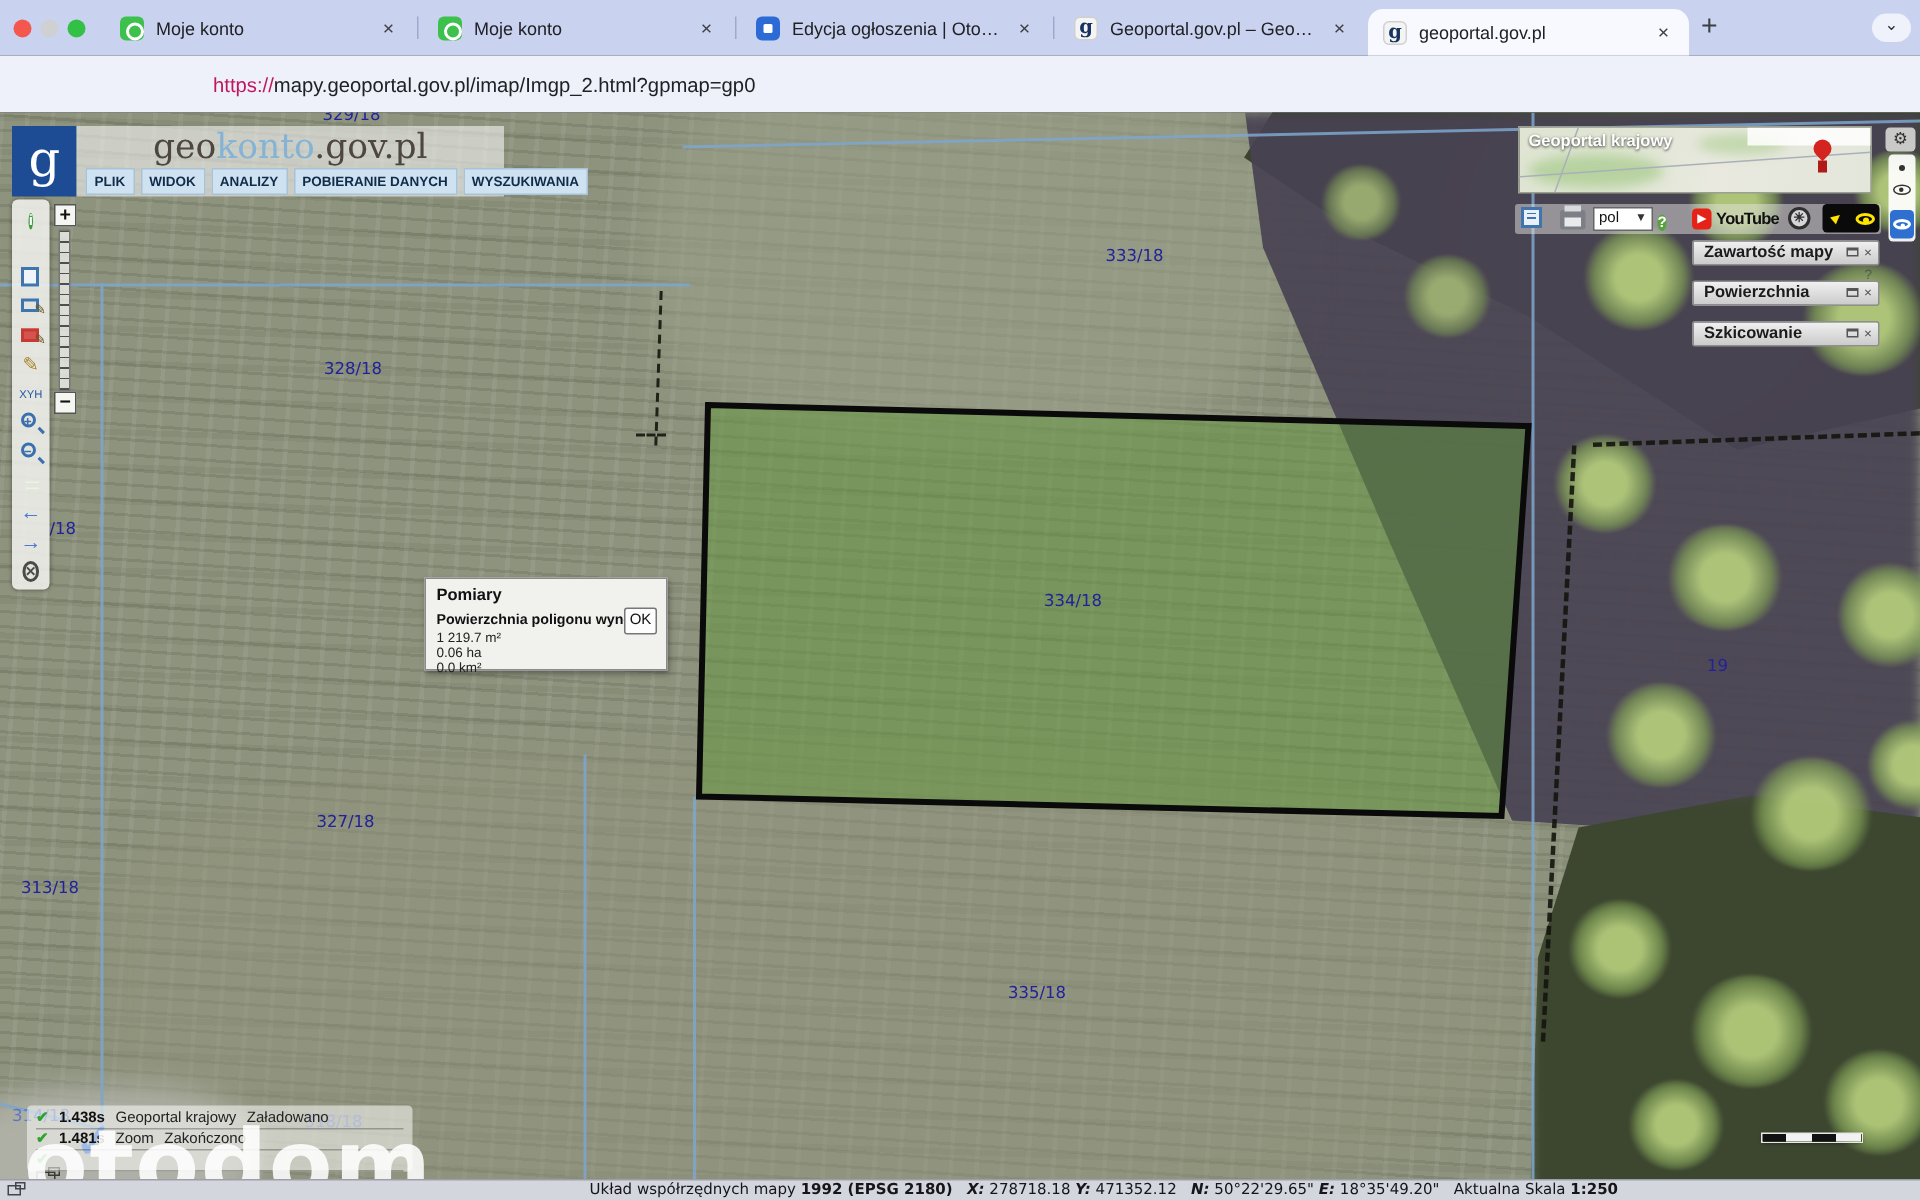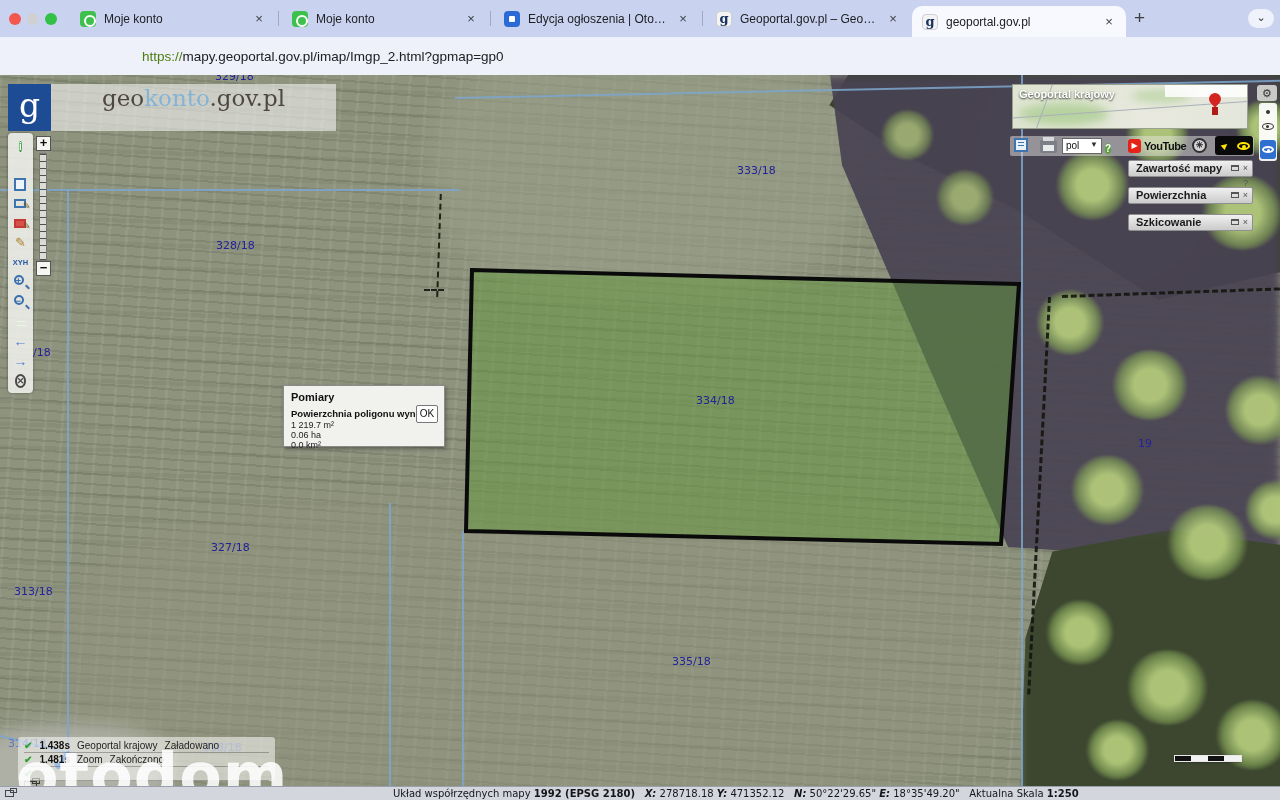--- a/index.html
+++ b/index.html
@@ -29,21 +29,21 @@
 
   #toolbar { position:absolute; left:0; top:37px; width:1280px; height:38px; background:#eef1fa; }
   .navic { position:absolute; top:48px; font-size:16px; color:#8e939b; }
   .navic.dark { color:#4a4d52; }
   #tuneic { position:absolute; left:118px; top:51px; width:14px; height:11px; }
   #tuneic i { position:absolute; left:0; width:14px; height:2px; background:#4a4d52; border-radius:1px; }
   #tuneic i:nth-child(1){ top:1px; } #tuneic i:nth-child(2){ top:7px; }
   #tuneic i::after { content:""; position:absolute; top:-2px; width:5px; height:5px; border-radius:50%; background:#4a4d52; }
   #tuneic i:nth-child(1)::after { right:1px; } #tuneic i:nth-child(2)::after { left:1px; }
   #url { position:absolute; left:142px; top:0; height:38px; line-height:39px; font-size:13.5px; color:#202124; }
-  #url .scheme { color:#4d7c0f; }
+  #url .scheme { color:#be185d; }
   #installic { position:absolute; left:1066px; top:50px; width:17px; height:13px; border:2px solid #4a4d52; border-radius:2px; }
   #installic::after { content:"↓"; position:absolute; left:3px; top:-3px; font-size:9px; color:#4a4d52; font-weight:bold; }
   #glassic { position:absolute; left:1100px; top:49px; width:10px; height:10px; border:2px solid #4a4d52; border-radius:50%; }
   #glassic::after { content:""; position:absolute; left:8px; top:8px; width:5px; height:2px; background:#4a4d52; transform:rotate(45deg); }
   #starric { position:absolute; left:1128px; top:46px; font-size:17px; color:#4a4d52; }
   #puzzic { position:absolute; left:1172px; top:51px; width:13px; height:11px; border:2px solid #4a4d52; border-radius:2px; }
   #puzzic::after { content:""; position:absolute; left:2px; top:-5px; width:5px; height:5px; border:2px solid #4a4d52; border-radius:50%; background:#eef1fa; }
   #tooldiv { position:absolute; left:1204px; top:47px; width:1px; height:19px; background:#c7cbd6; }
   #avatar { position:absolute; left:1216px; top:44px; width:25px; height:25px; border-radius:50%;
       background:radial-gradient(circle at 50% 35%, #d9b184 0 30%, #7a5438 62%, #3a2a20 100%); }
@@ -94,21 +94,21 @@
      border-radius:4px; box-shadow:0 0 3px rgba(0,0,0,.4); z-index:20; display:flex; flex-direction:column;
      align-items:center; justify-content:space-around; padding:3px 0; }
   .ti { width:16px; height:16px; position:relative; font-size:12px; line-height:16px; text-align:center; }
   .circ { border-radius:50%; width:15px; height:15px; margin:0 auto; color:#fff; font-size:10px; line-height:15px; font-weight:bold; }
   .ti .rect { position:absolute; left:1px; top:3px; width:12px; height:9px; border:2px solid #3f74ae; }
   .ti .rect.red { border-color:#c43a35; background:#d8524d; }
   .ti .pen { position:absolute; right:-2px; bottom:-2px; font-size:9px; color:#6b5520; }
   .mag { position:absolute; left:1px; top:1px; width:10px; height:10px; border:2px solid #3a6fb0; border-radius:50%;
      font-size:9px; line-height:9px; color:#3a6fb0; font-weight:bold; text-align:center; }
   .mag::after { content:""; position:absolute; left:9px; top:9px; width:5px; height:2px; background:#3a6fb0; transform:rotate(45deg); }
-  .xyh { color:#2757a8; font-size:7.5px; font-weight:bold; line-height:16px; }
+  .xyh { color:#2757a8; font-size:7.5px; font-weight:normal; line-height:16px; }
   .arr { color:#4a7ad2; font-size:14px; font-weight:bold; line-height:16px; }
   .globe { width:15px; height:15px; border-radius:50%; margin:0 auto;
      background:radial-gradient(circle at 35% 35%, #7fc06a 0 40%, #2f7a3a 75%, #1d5a2a 100%); }
   .globe::after { content:""; position:absolute; left:4px; top:7px; width:9px; height:3px; border-top:1px solid #e8f5e0; border-bottom:1px solid #e8f5e0; }
   .cx { width:15px; height:15px; border:2px solid #4a4a4a; border-radius:50%; margin:0 auto; color:#4a4a4a;
      font-size:9px; line-height:11px; font-weight:bold; }
 
   
   .zbtn { position:absolute; width:15px; height:15px; background:#f5f5f2; border:1px solid #555; z-index:20;
      font-size:13px; line-height:12px; text-align:center; color:#111; font-weight:bold; }
@@ -313,20 +313,27 @@
   <span class="plabel" style="left:14px;top:510px">313/18</span>
   <span class="plabel" style="left:672px;top:580px">335/18</span>
   <span class="plabel lt" style="left:8px;top:662px">314/18</span>
   <span class="plabel lt" style="left:203px;top:666px">318/18</span>
 
   <span id="bluecheck">✓</span>
 
   <div id="gplogo">g</div>
   <div id="gpbanner">
     <div id="gptitle"><span>geo</span><span class="mid">konto</span><span>.gov.pl</span></div>
+    <div id="gpmenu">
+      <span class="mi">PLIK</span>
+      <span class="mi">WIDOK</span>
+      <span class="mi">ANALIZY</span>
+      <span class="mi">POBIERANIE DANYCH</span>
+      <span class="mi">WYSZUKIWANIA</span>
+    </div>
   </div>
 
   <div id="ltools">
     <span class="ti"><span class="circ" style="background:#3a9b3a">i</span></span>
     <span class="ti"><span class="circ" style="background:radial-gradient(circle at 40% 40%, #e3cfa4 0 45%, #b08c5a 100%)"></span></span>
     <span class="ti">
         <span class="rect" style="left:1px;top:1px;height:13px;background:#eef4fa"></span>
       </span>
     <span class="ti">
         <span class="rect"></span>

